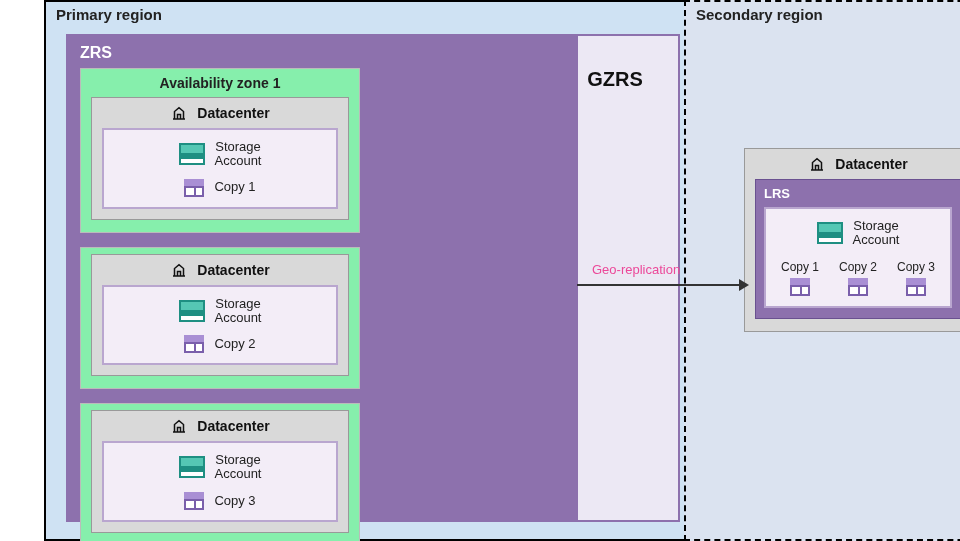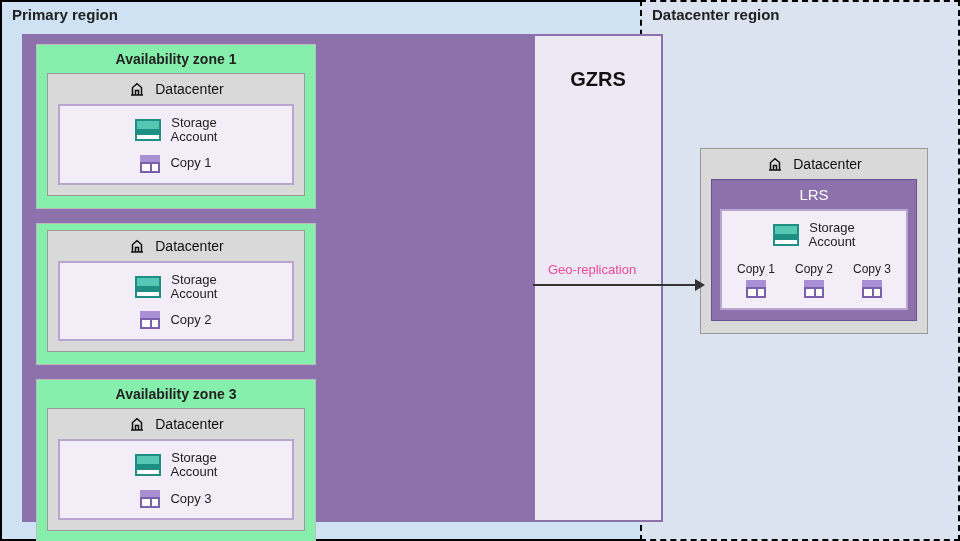--- a/index.html
+++ b/index.html
@@ -7,20 +7,21 @@
     font-family: "Segoe UI", Arial, sans-serif;
     background: #fff;
     width: 960px;
     height: 541px;
     position: relative;
     overflow: hidden;
   }
   .canvas {
     position: absolute;
     inset: 0;
+    margin-left: 44px;
   }
   
   .primary-region {
     position: absolute;
     left: 0; top: 0;
     width: 640px; height: 541px;
     background: #cfe2f3;
     border: 2px solid #000;
     border-right: none;
   }
@@ -35,21 +36,21 @@
   .region-label {
     position: absolute;
     top: 4px; left: 10px;
     font-size: 15px;
     font-weight: 600;
     color: #222;
   }
   
   .gzrs-band {
     position: absolute;
-    left: 533px; top: 34px;
+    left: 506px; top: 34px;
     width: 130px; height: 488px;
     background: #ece8f4;
     border: 2px solid #8d71ad;
     display: flex;
     align-items: flex-start;
     justify-content: center;
     padding-top: 32px;
   }
   .gzrs-label {
     font-size: 20px;
@@ -89,21 +90,21 @@
     color: #222;
     margin-bottom: 6px;
   }
   .dc-box {
     background: #d9d9d9;
     border: 1px solid #999;
     padding: 6px 10px 10px 10px;
   }
   .dc-title {
     text-align: center;
-    font-weight: 400;
+    font-weight: 700;
     font-size: 14px;
     color: #111;
     margin-bottom: 6px;
     display: flex;
     align-items: center;
     justify-content: center;
     gap: 9px;
   }
   .sa-box {
     background: #f3edf7;
@@ -133,25 +134,24 @@
     background: #d9d9d9;
     border: 1px solid #999;
     padding: 6px 10px 12px 10px;
   }
   .lrs-box {
     background: #8d71ad;
     border: 1px solid #6a5190;
     padding: 6px 8px 10px 8px;
   }
   .lrs-label {
-    font-size: 15px;
-    font-weight: 400;
+    font-size: 13px;
+    font-weight: 700;
     color: #fff;
     margin-bottom: 6px;
-    text-align: center;
   }
   .sec-sa-box {
     background: #f3edf7;
     border: 2px solid #b9a6cf;
     padding: 10px 8px;
   }
   .sec-sa-top {
     display: flex;
     align-items: center;
     justify-content: center;
@@ -237,28 +237,29 @@
 </head>
 <body>
 
 <div class="canvas">
 
   <div class="primary-region">
     <div class="region-label">Primary region</div>
   </div>
 
   <div class="secondary-region">
-    <div class="region-label">Datacenter region</div>
+    <div class="region-label">Secondary region</div>
   </div>
 
   <div class="gzrs-band">
     <div class="gzrs-label">GZRS</div>
   </div>
 
   <div class="zrs-box">
+    <div class="zrs-label">ZRS</div>
     <div class="az-grid">
 
       <div class="az-card">
         <div class="az-title">Availability zone 1</div>
         <div class="dc-box">
           <div class="dc-title">
             <span class="icon-dc">
               <svg viewBox="0 0 24 24" width="18" height="18">
                   <path fill="none" stroke="#111" stroke-width="2" d="M4 20h16M6 20V10l6-5 6 5v10M10 20v-6h4v6"></path>
                 </svg>
@@ -297,21 +298,20 @@
             </div>
             <div class="sa-row">
               <span class="icon-copy"></span>
               <span class="sa-text">Copy 2</span>
             </div>
           </div>
         </div>
       </div>
 
       <div class="az-card">
-        <div class="az-title">Availability zone 3</div>
         <div class="dc-box">
           <div class="dc-title">
             <span class="icon-dc">
               <svg viewBox="0 0 24 24" width="18" height="18">
                   <path fill="none" stroke="#111" stroke-width="2" d="M4 20h16M6 20V10l6-5 6 5v10M10 20v-6h4v6"></path>
                 </svg>
             </span>
             <span>Datacenter</span>
           </div>
           <div class="sa-box">

